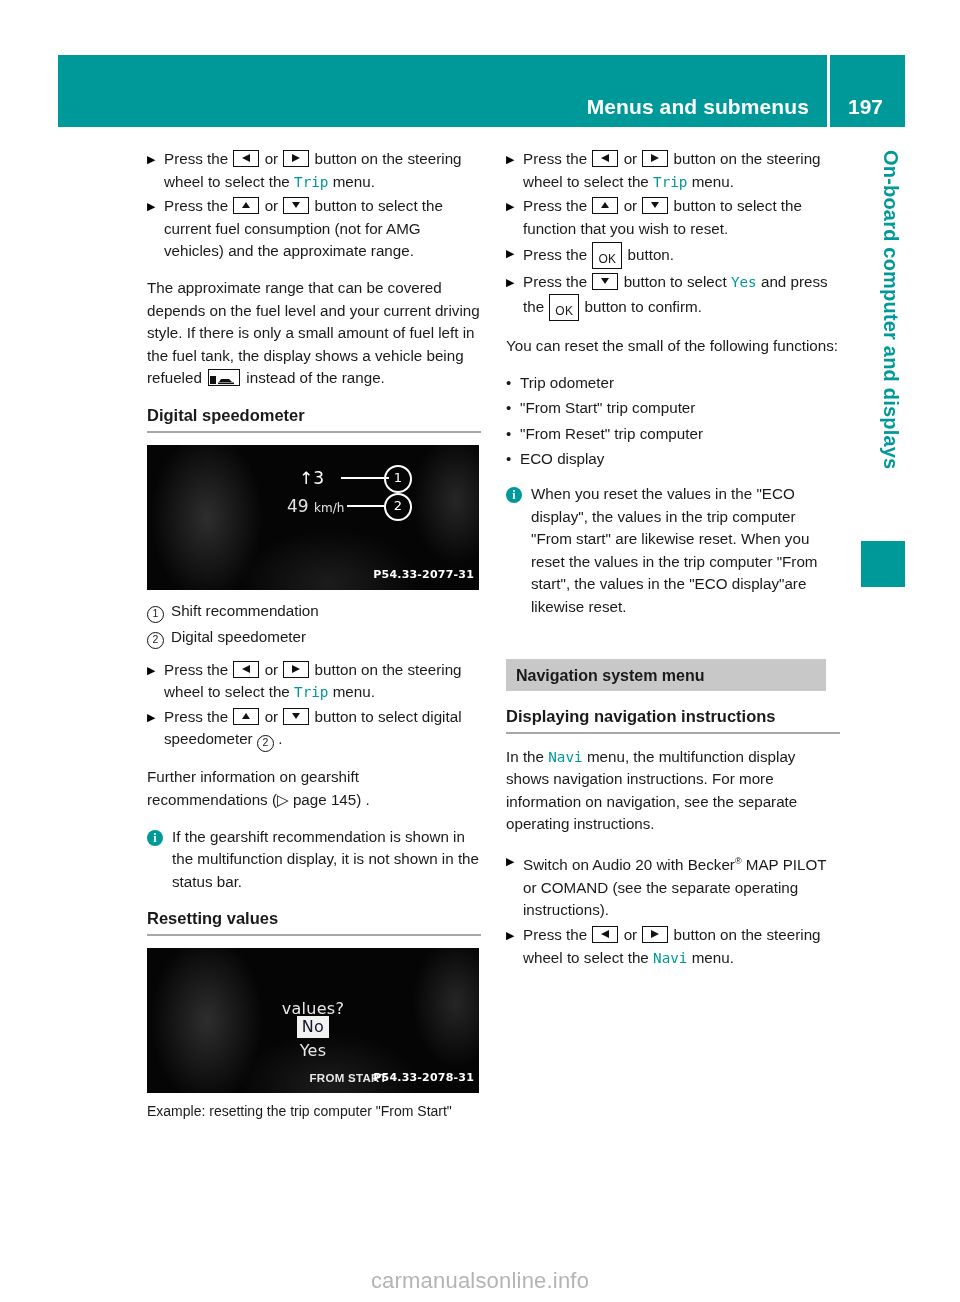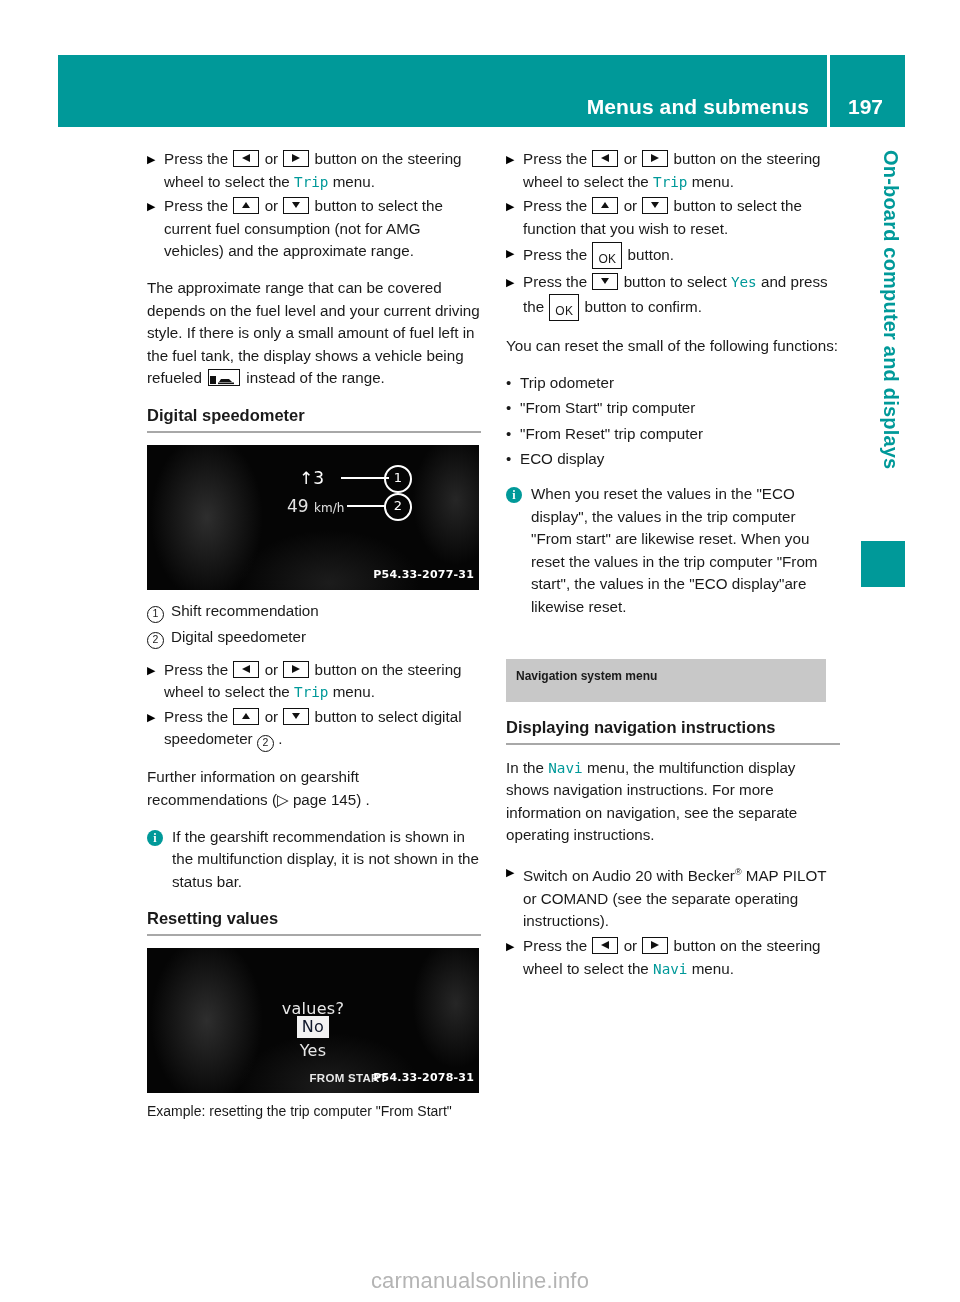--- a/index.html
+++ b/index.html
@@ -189,23 +189,23 @@
   .h2 {
     font-size: 16.5px;
     font-weight: bold;
     margin: 10px 0 0 0;
     padding-bottom: 4px;
     border-bottom: 2.5px solid #a8a8a8;
     margin-bottom: 12px;
   }
   .section-bar {
     background: #c8c8c8;
-    font-size: 12px;
-    font-weight: bold;
-    padding: 6px 10px 15px 10px;
+    font-size: 16px;
+    font-weight: bold;
+    padding: 6px 10px 4px 10px;
     margin: 0 14px 14px 0;
     box-sizing: border-box;
   }
 
   
   .figure { margin: 0 0 10px 0; }
   .screen {
     width: 332px;
     height: 145px;
     position: relative;

